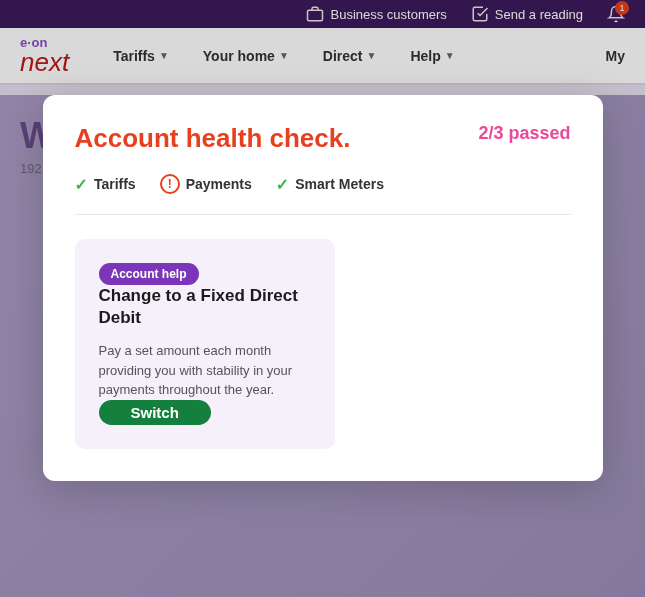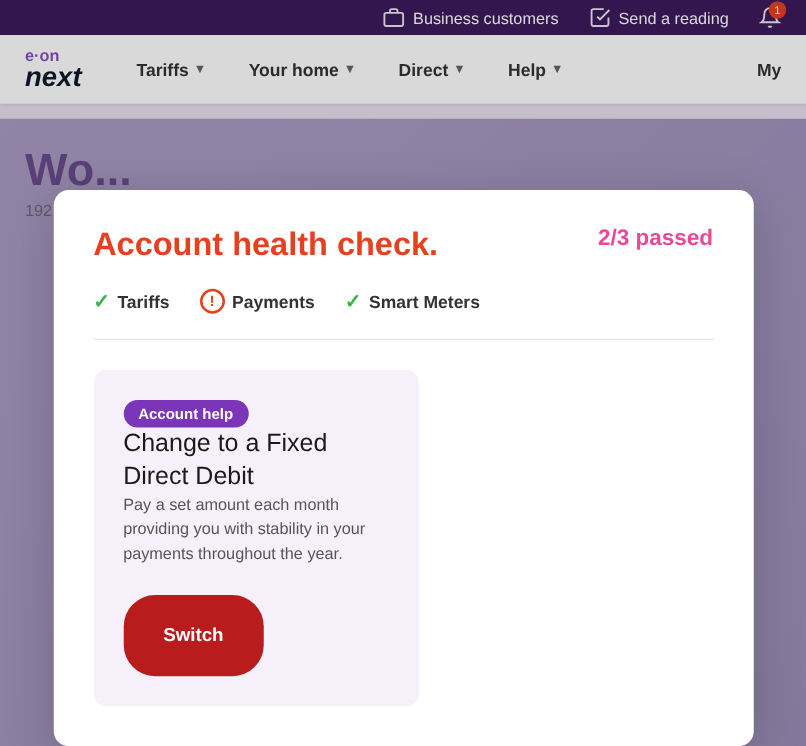--- a/index.html
+++ b/index.html
@@ -66,23 +66,23 @@
     .logo {
       margin-right: 20px;
     }
     .logo-eon {
       color: #8b4fc8;
       font-size: 13px;
       font-weight: bold;
       line-height: 1;
     }
     .logo-next {
-      color: #0f172a;
-      font-size: 22px;
-      font-weight: bold;
+      color: #b91c1c;
+      font-size: 26px;
+      font-weight: normal;
       font-style: italic;
       line-height: 1;
     }
     .nav-item {
       display: flex;
       align-items: center;
       gap: 4px;
       padding: 6px 10px;
       font-size: 14px;
       font-weight: 600;
@@ -128,21 +128,21 @@
 
     
     .modal-overlay {
       position: absolute;
       top: 0;
       left: 0;
       right: 0;
       bottom: 0;
       background: rgba(0,0,0,0.15);
       display: flex;
-      align-items: flex-end;
+      align-items: flex-start;
       justify-content: center;
       padding-top: 95px;
     }
 
     
     .modal {
       background: white;
       border-radius: 12px;
       padding: 28px 32px 32px;
       width: 560px;
@@ -214,38 +214,37 @@
       background: #7b35b8;
       color: white;
       font-size: 12px;
       font-weight: bold;
       padding: 4px 12px;
       border-radius: 20px;
       display: inline-block;
       margin-bottom: 0;
     }
     .card-title {
-      font-size: 20px;
-      font-weight: normal;
+      font-size: 17px;
+      font-weight: bold;
       color: #1a1a1a;
-      margin-bottom: 0;
+      margin-bottom: 12px;
       line-height: 1.3;
     }
     .card-desc {
       font-size: 13px;
       color: #555;
       line-height: 1.5;
-      margin-bottom: 24px;
     }
     .switch-btn {
-      background: #b91c1c;
+      background: #15803d;
       color: white;
       border: none;
       border-radius: 25px;
-      padding: 24px 32px;
+      padding: 4px 32px;
       font-size: 15px;
       font-weight: bold;
       cursor: pointer;
     }
   </style>
 </head>
 <body>
 
 <div class="top-bar">
   <div class="top-bar-item">

